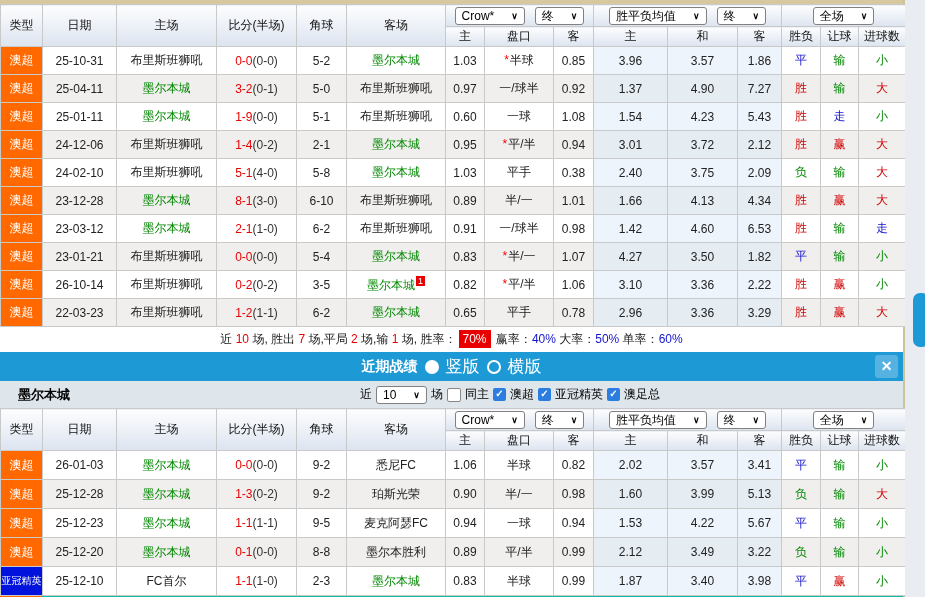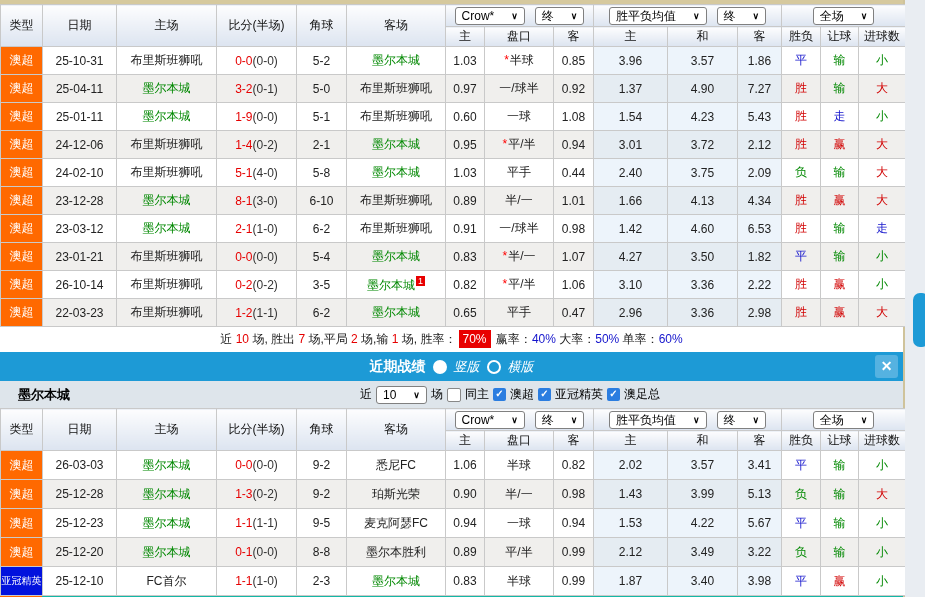--- a/index.html
+++ b/index.html
@@ -33,21 +33,21 @@
   .arw{font-size:9px;font-weight:bold;}
   .grp{display:flex;justify-content:center;align-items:center;gap:10px;}
   .summary{height:25px;line-height:25px;text-align:center;background:#fff;}
   .n-red{color:#e60000;}
   .n-blue{color:#1414cc;}
   .pct{background:#e80000;color:#fff;padding:2px 4px;margin:0 2px;text-align:center;}
   .bar{height:29px;background:#1d9ad6;color:#fff;display:flex;align-items:center;justify-content:center;gap:7px;position:relative;}
   .bar-title{font-weight:bold;font-size:14px;}
   .radio{width:10px;height:10px;border:2px solid #fff;border-radius:50%;display:inline-block;}
   .radio.on{background:#fff;}
-  .bar-lbl{font-size:13px;font-style:italic;}
+  .bar-lbl{font-size:17px;}
   .close-btn{position:absolute;right:5px;top:3px;width:23px;height:23px;background:#55b2e1;border-radius:3px;color:#fff;font-weight:bold;text-align:center;line-height:23px;font-size:14px;cursor:pointer;}
   .sec-head{height:27px;background:#dee5eb;position:relative;display:flex;align-items:center;}
   .sec-title{font-weight:bold;font-size:13px;margin-left:18px;color:#000;}
   .filters{position:absolute;left:360px;top:0;height:27px;display:flex;align-items:center;gap:4px;color:#000;}
   .cb{width:12px;height:12px;border:1px solid #888;border-radius:2px;background:#fff;display:inline-block;}
   .cb.on{background:#2b7de0;border-color:#2b7de0;color:#fff;font-size:10px;line-height:12px;text-align:center;font-weight:bold;width:13px;height:13px;border:0;}
   .sliver{height:2px;width:42px;background:#ff6900;}
   .gutter{position:absolute;right:0;top:0;width:20px;height:597px;background:#e9edf2;}
   .thumb{position:absolute;right:-4px;top:293px;width:16px;height:54px;background:#1d9ad6;border-radius:7px;}
 </style>
@@ -200,21 +200,21 @@
           </tr>
           <tr>
             <td class="lg">澳超</td>
             <td>24-02-10</td>
             <td>布里斯班狮吼</td>
             <td><span class="sc">5-1</span><span class="hf">(4-0)</span></td>
             <td>5-8</td>
             <td class="green">墨尔本城</td>
             <td>1.03</td>
             <td>平手</td>
-            <td>0.44</td>
+            <td>0.38</td>
             <td class="eu">2.40</td>
             <td class="eu">3.75</td>
             <td class="eu">2.09</td>
             <td class="t-green">负</td>
             <td class="t-green">输</td>
             <td class="t-red">大</td>
           </tr>
           <tr class="alt">
             <td class="lg">澳超</td>
             <td>23-12-28</td>
@@ -285,24 +285,24 @@
           </tr>
           <tr class="alt">
             <td class="lg">澳超</td>
             <td>22-03-23</td>
             <td>布里斯班狮吼</td>
             <td><span class="sc">1-2</span><span class="hf">(1-1)</span></td>
             <td>6-2</td>
             <td class="green">墨尔本城</td>
             <td>0.65</td>
             <td>平手</td>
-            <td>0.47</td>
+            <td>0.78</td>
             <td class="eu">2.96</td>
             <td class="eu">3.36</td>
-            <td class="eu">2.98</td>
+            <td class="eu">3.29</td>
             <td class="t-red">胜</td>
             <td class="t-red">赢</td>
             <td class="t-red">大</td>
           </tr>
         </tbody>
     </table>
 
     <div class="summary" id="summary-line"><span>近 </span><span class="n-red">10</span><span> 场, 胜出 </span><span class="n-red">7</span><span> 场,平局 </span><span class="n-red">2</span><span> 场,输 </span><span class="n-red">1</span><span> 场, 胜率：</span><span class="pct">70%</span><span> 赢率：</span><span class="n-blue">40%</span><span> 大率：</span><span class="n-blue">50%</span><span> 单率：</span><span class="n-blue">60%</span></div>
 
     <div class="bar">
@@ -401,21 +401,21 @@
           <th>和</th>
           <th>客</th>
           <th>胜负</th>
           <th>让球</th>
           <th>进球数</th>
         </tr>
       </thead>
       <tbody id="recent-body">
           <tr>
             <td class="lg">澳超</td>
-            <td>26-03-03</td>
+            <td>26-01-03</td>
             <td class="green">墨尔本城</td>
             <td><span class="sc">0-0</span><span class="hf">(0-0)</span></td>
             <td>9-2</td>
             <td>悉尼FC</td>
             <td>1.06</td>
             <td>半球</td>
             <td>0.82</td>
             <td class="eu">2.02</td>
             <td class="eu">3.57</td>
             <td class="eu">3.41</td>
@@ -426,21 +426,21 @@
           <tr class="alt">
             <td class="lg">澳超</td>
             <td>25-12-28</td>
             <td class="green">墨尔本城</td>
             <td><span class="sc">1-3</span><span class="hf">(0-2)</span></td>
             <td>9-2</td>
             <td>珀斯光荣</td>
             <td>0.90</td>
             <td>半/一</td>
             <td>0.98</td>
-            <td class="eu">1.43</td>
+            <td class="eu">1.60</td>
             <td class="eu">3.99</td>
             <td class="eu">5.13</td>
             <td class="t-green">负</td>
             <td class="t-green">输</td>
             <td class="t-red">大</td>
           </tr>
           <tr>
             <td class="lg">澳超</td>
             <td>25-12-23</td>
             <td class="green">墨尔本城</td>

